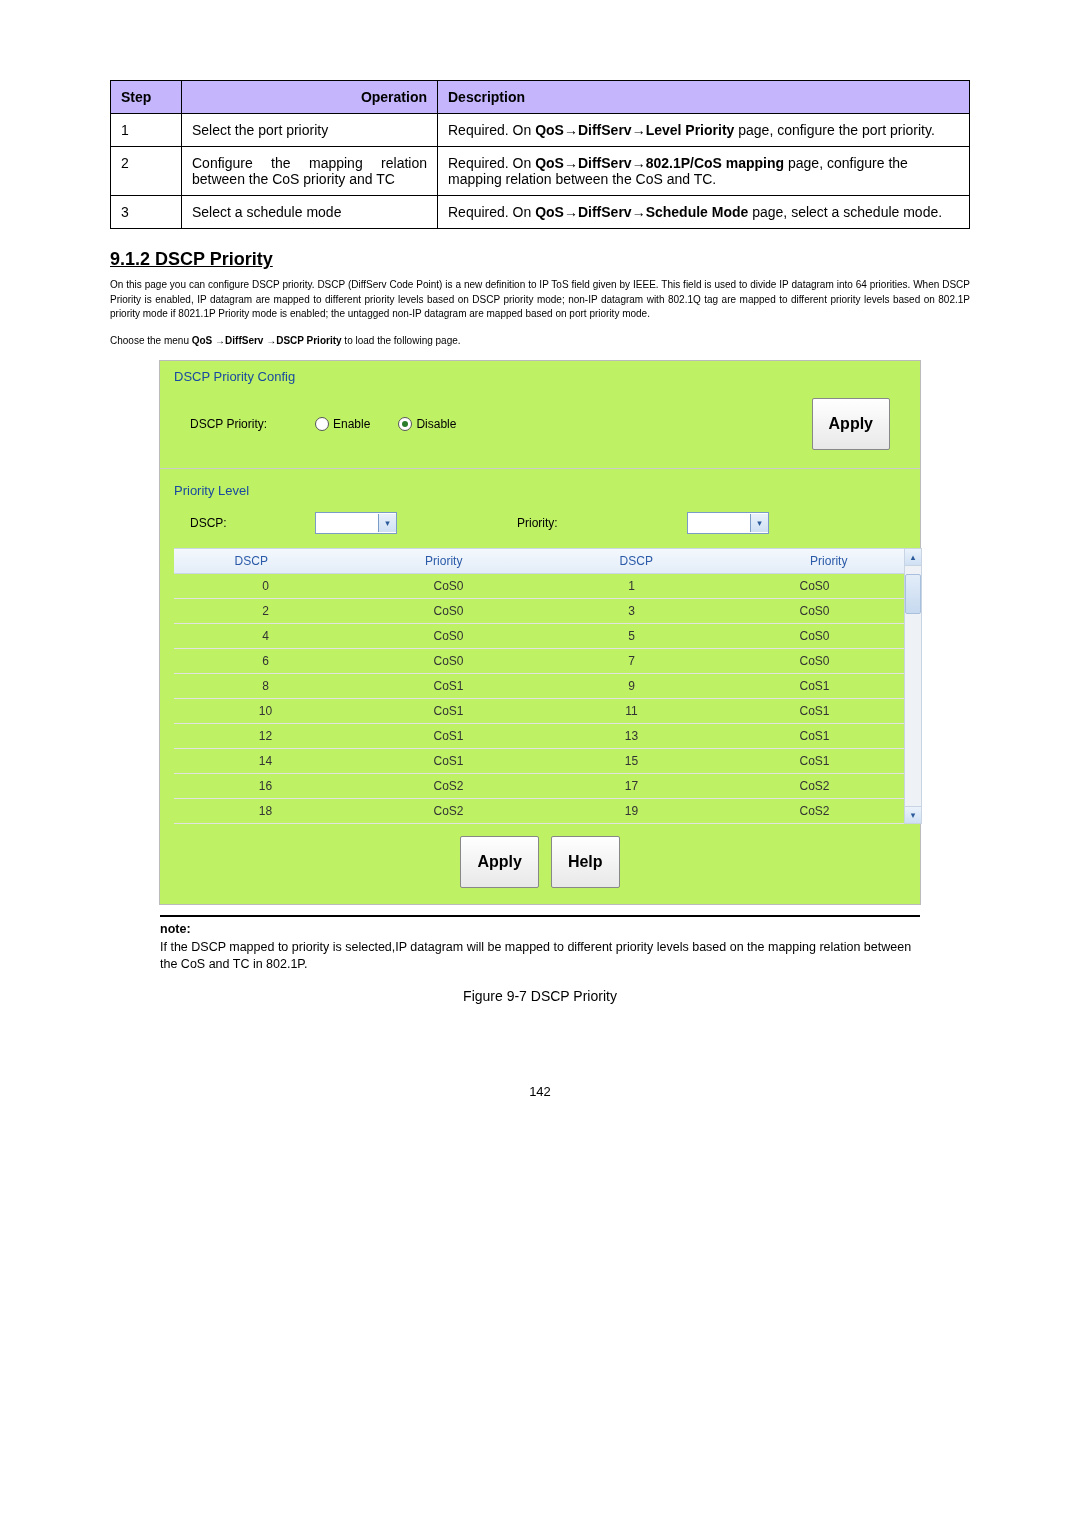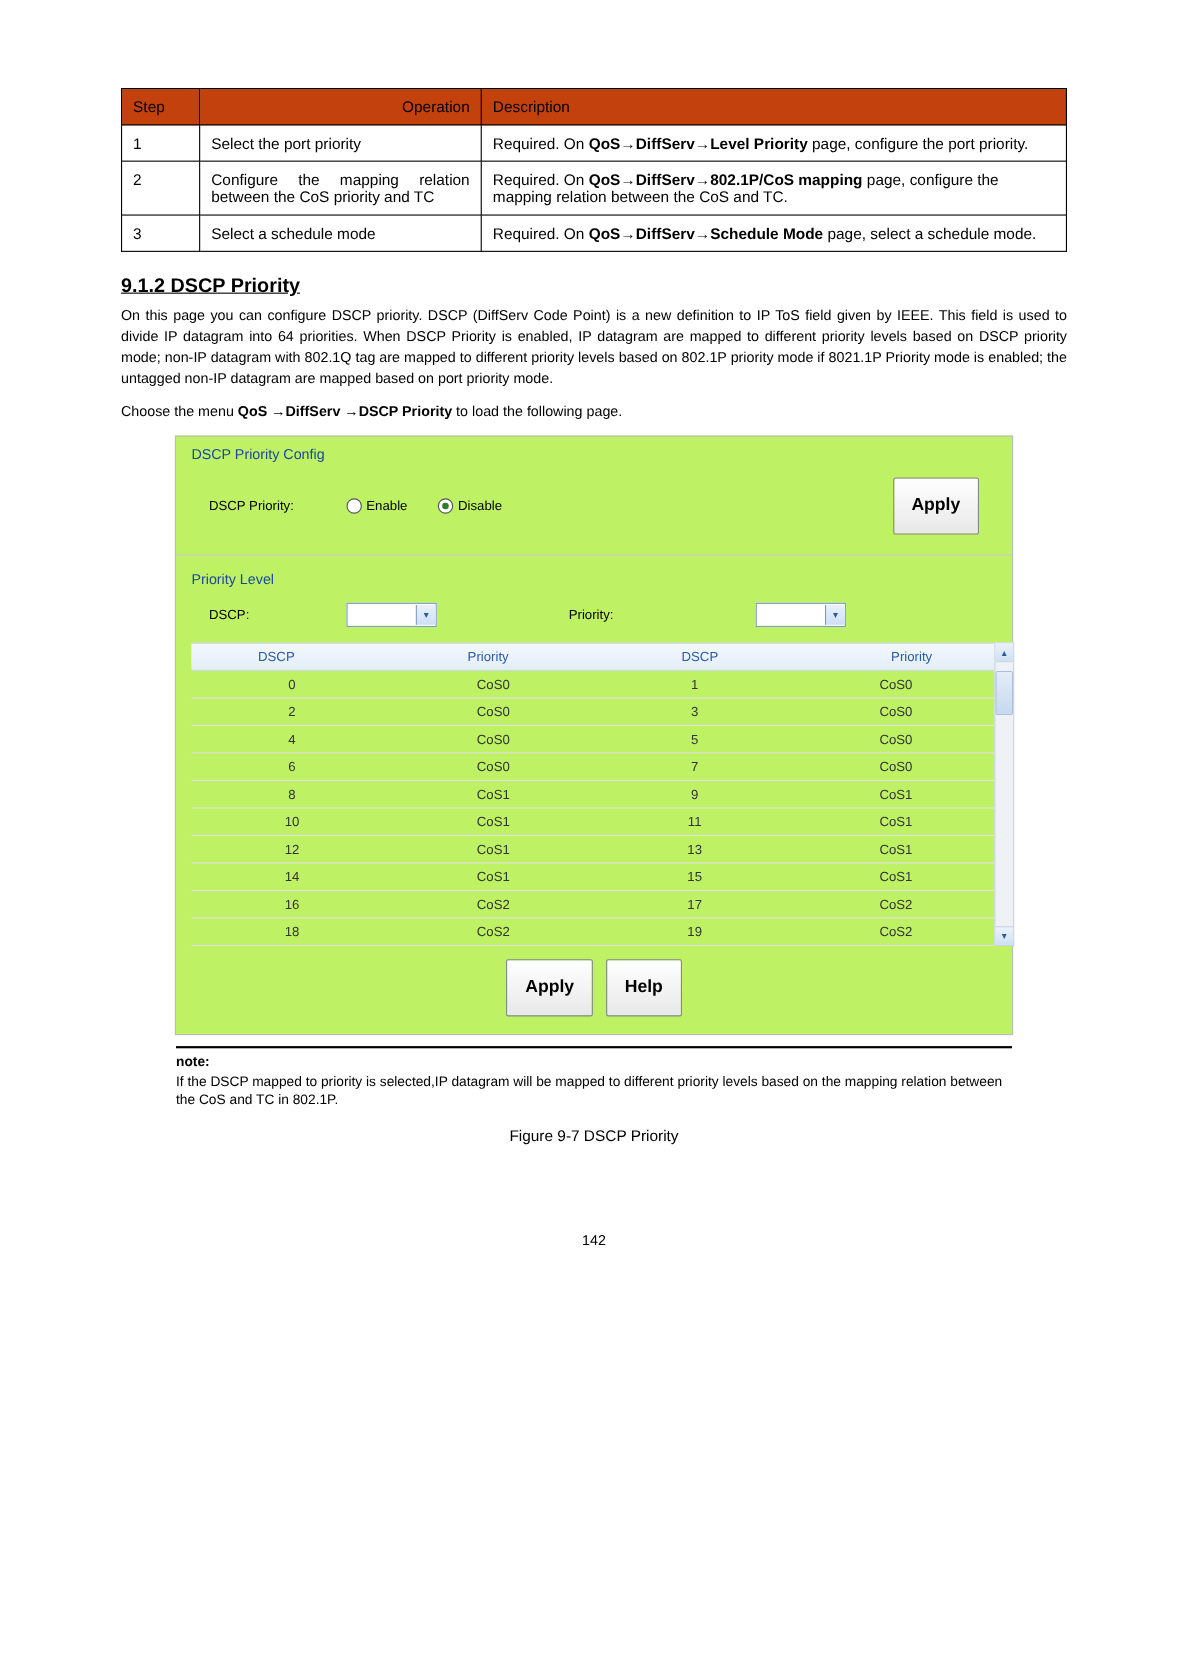--- a/index.html
+++ b/index.html
@@ -25,33 +25,33 @@
     margin-bottom: 20px;
   }
   table.proc th, table.proc td {
     border: 1px solid #000;
     padding: 8px 10px;
     text-align: left;
     vertical-align: top;
     font-size: 14px;
   }
   table.proc th {
-    font-weight: normal;
-    background: #c2410c;
+    font-weight: bold;
+    background: #c4b5fd;
   }
   .proc .stepcol { width: 50px; }
   .proc .opcol { width: 235px; text-align: right; }
   h2.sub {
     font-size: 18px;
     font-weight: bold;
     margin: 18px 0 8px;
     text-decoration: underline;
   }
   p.body {
-    font-size: 13px;
+    font-size: 10px;
     line-height: 1.45;
     text-align: justify;
     margin: 0 0 12px;
   }
   .bold { font-weight: bold; }
   .screenshot {
     width: 760px;
     margin: 8px auto 0;
     border: 1px solid #bbb;
     background: #bef264;

